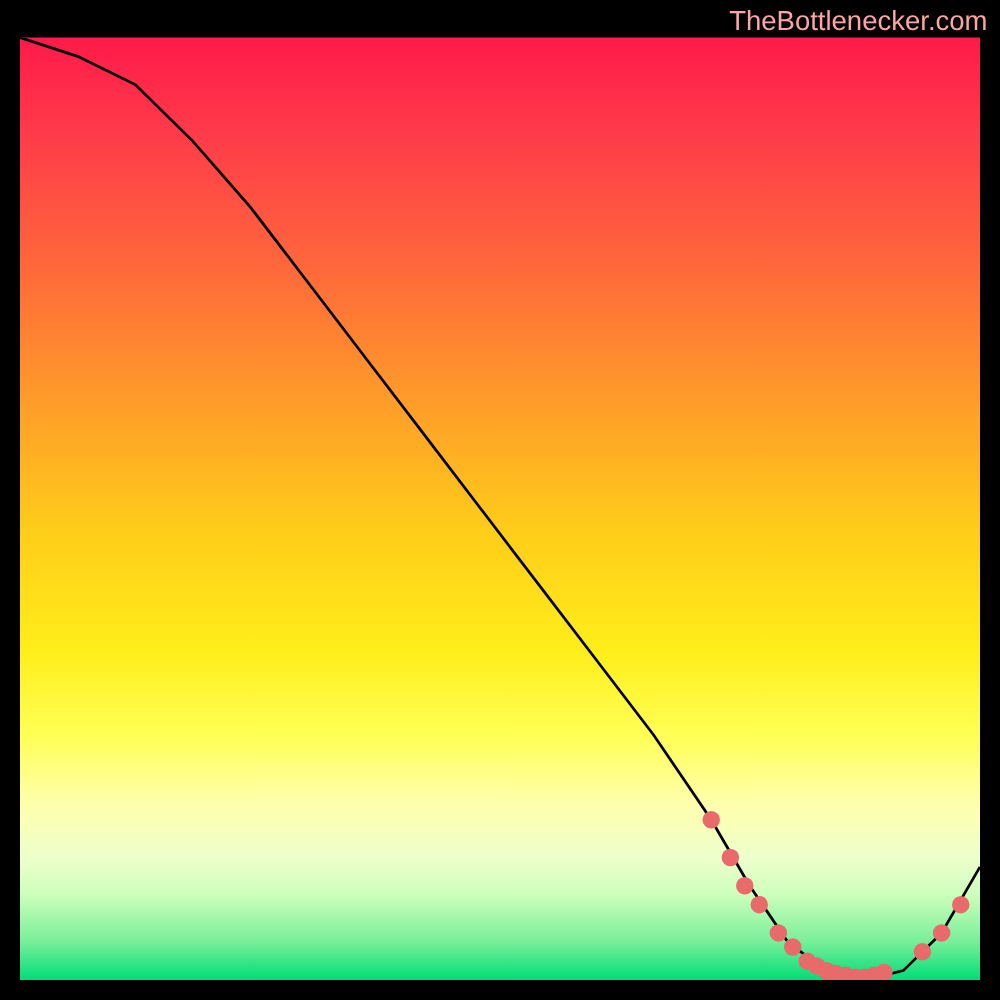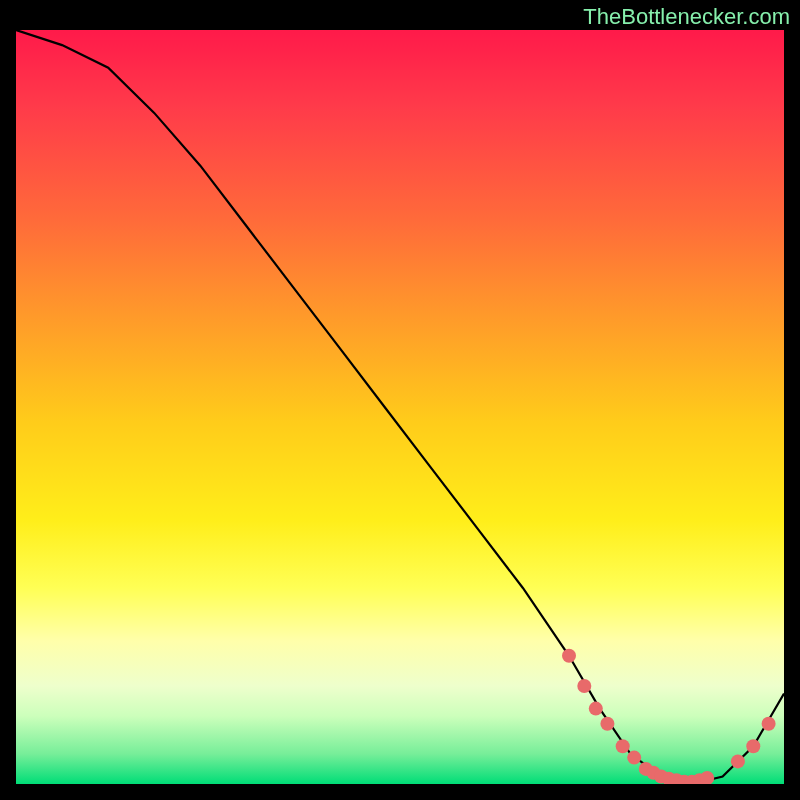--- a/index.html
+++ b/index.html
@@ -8,21 +8,21 @@
     height: 800px;
     background: #000;
     position: relative;
     font-family: Arial, sans-serif;
     overflow: hidden;
   }
   .attribution {
     position: absolute;
     top: 4px;
     right: 10px;
-    color: #86efac;
+    color: #fca5a5;
     font-size: 22px;
     font-weight: 500;
     z-index: 10;
   }
   .plot-area {
     position: absolute;
     left: 16px;
     top: 30px;
     width: 768px;
     height: 754px;

